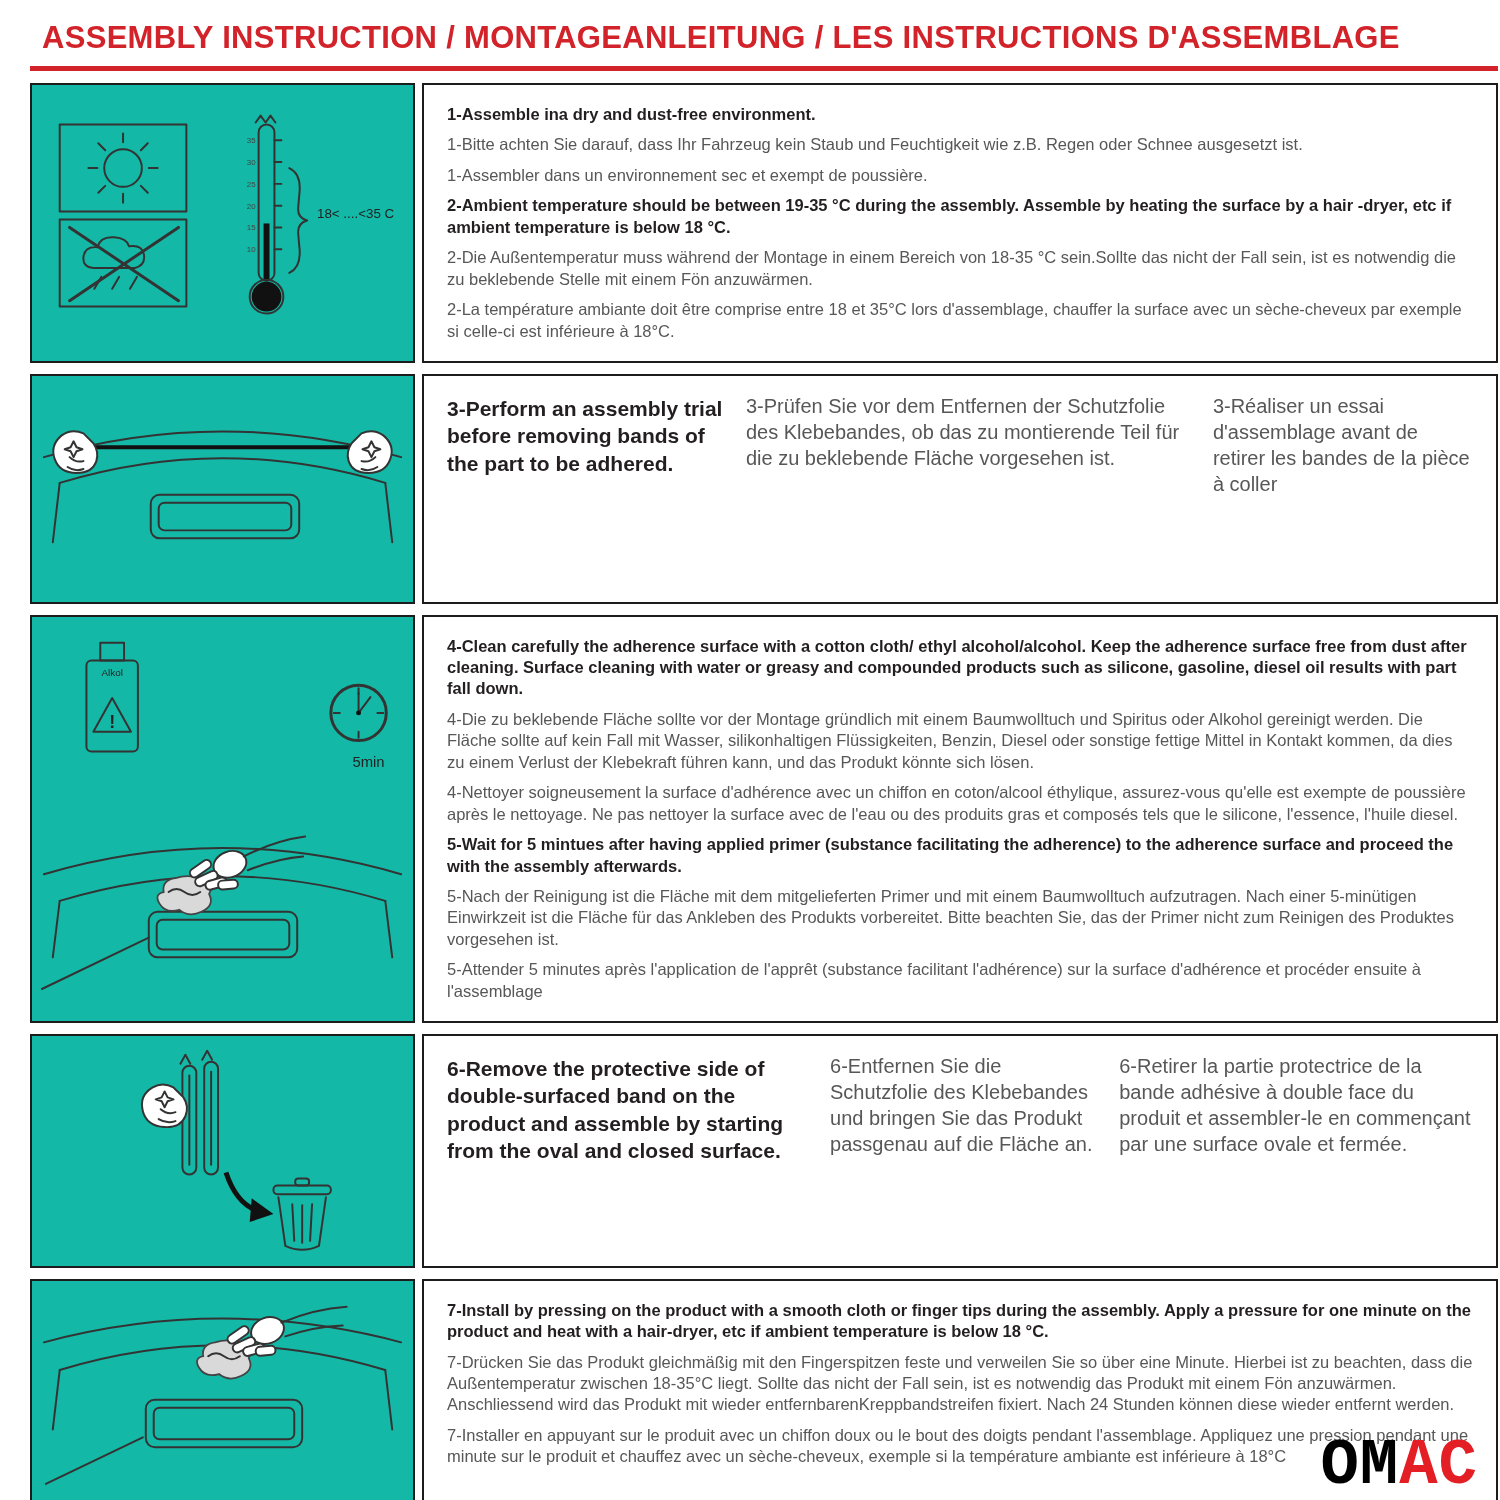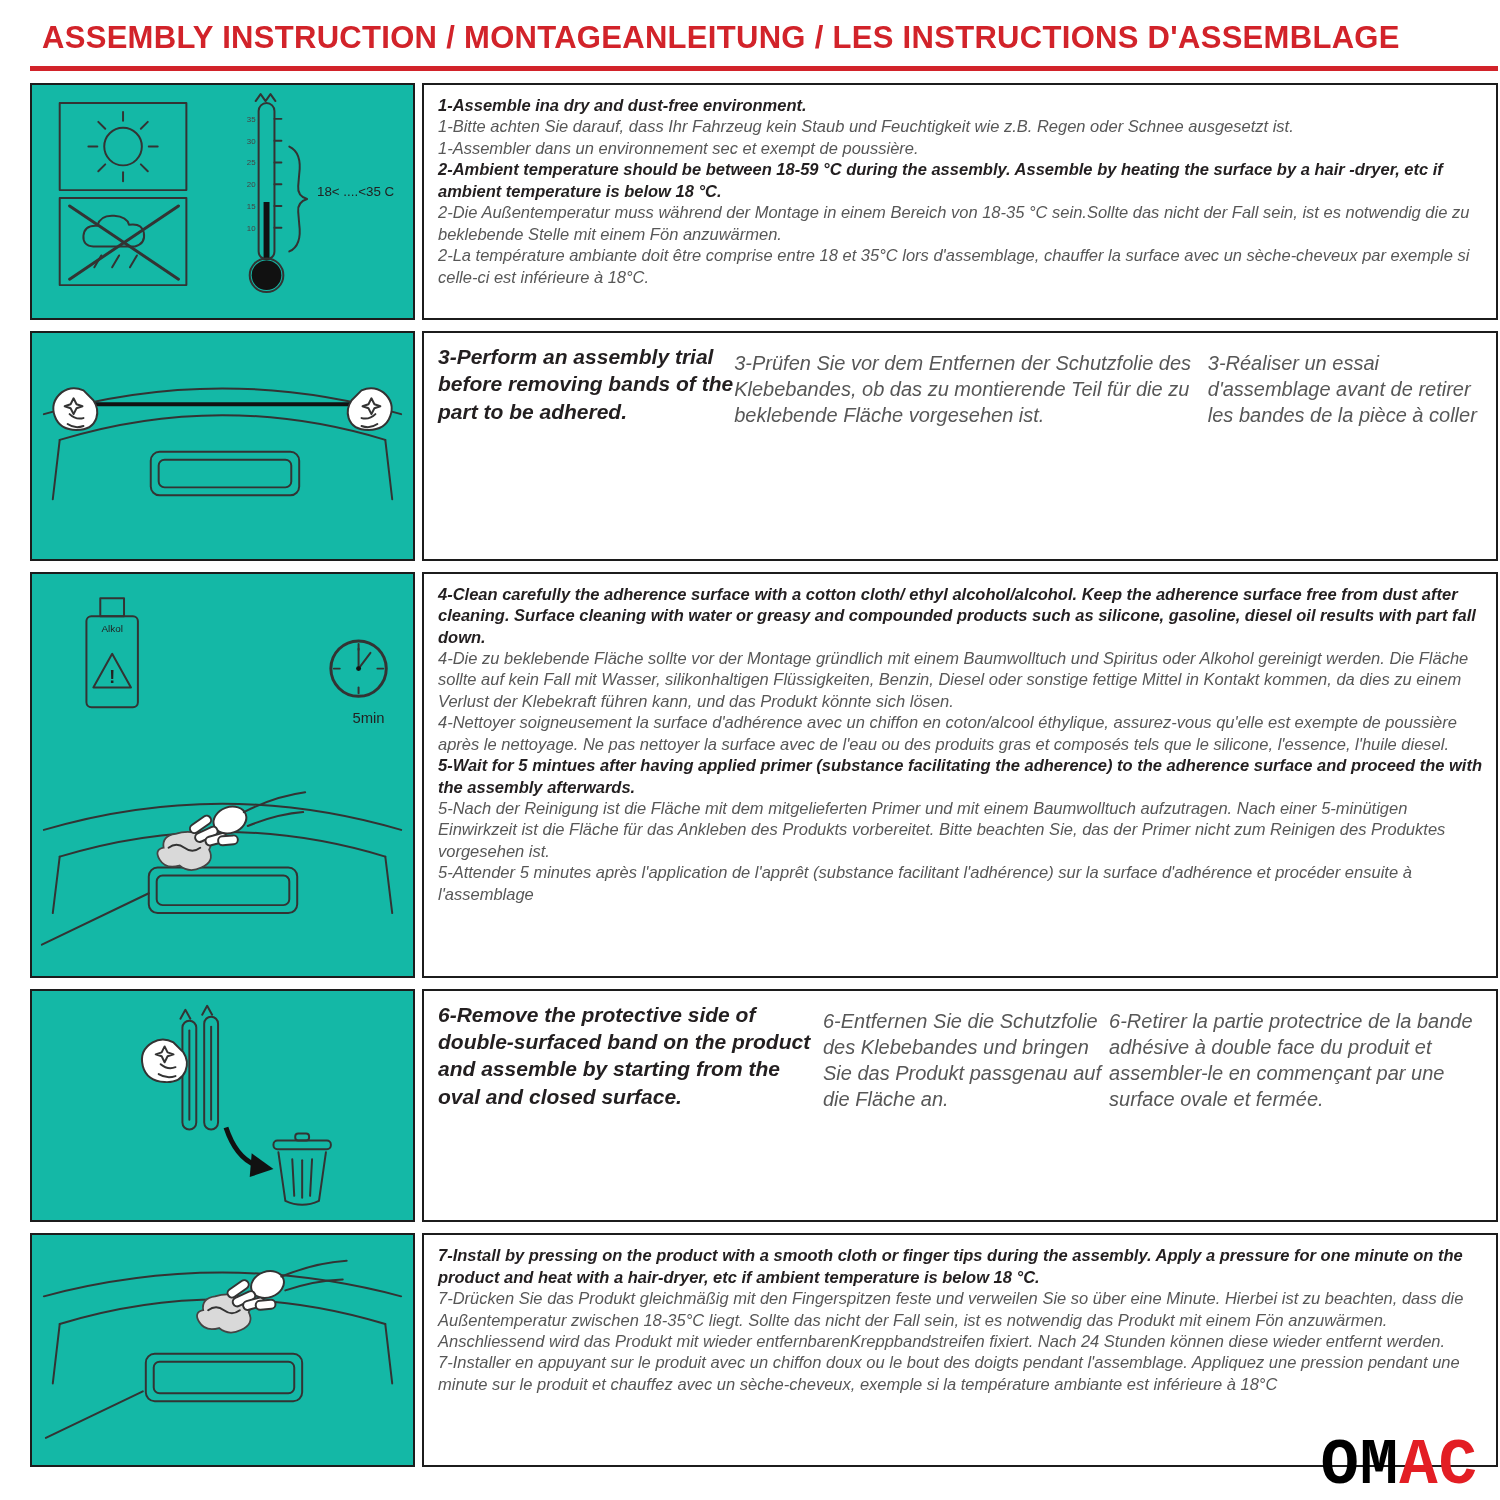--- a/index.html
+++ b/index.html
@@ -17,21 +17,21 @@
   .row { display:flex; gap:7px; align-items:stretch; margin-bottom:11px; }
   .illu-box {
     flex:0 0 385px; border:2px solid #1c1c1c; background:#14b8a6;
     display:flex; align-items:center; justify-content:center; overflow:hidden;
   }
   .illu-box svg { width:100%; height:100%; }
   .text-box {
     flex:1; border:2px solid #1c1c1c; background:#fff;
     padding:10px 14px; font-size:16.5px; line-height:1.3; color:#575757;
   }
-  .text-box p { margin:0;font-style:italic; }
+  .text-box p { margin:9px; }
   .b { font-weight:bold; color:#231f20; }
   .gap { margin-top:15px; }
   .center { display:flex; flex-direction:row; justify-content:center; }
   .lg p { font-size:20px; }
   .lg p.b { font-size:21px; }
   .lg p + p { margin-top:7px; }
   .r1 { min-height:237px; } .r2 { min-height:228px; } .r3 { min-height:406px; }
   .r4 { min-height:231px; } .r5 { min-height:231px; }
   .logo {
     position:absolute; right:22px; bottom:2px; font-size:64px; font-weight:bold;
@@ -97,21 +97,21 @@
         <text x="226" y="147" text-anchor="end" class="tick-num">10</text>
 
         <path d="M260,62 q13,6 10,28 l-1,12 q-1,10 9,13 q-10,3 -9,13 l1,12 q3,22 -10,28" class="ln"></path>
         <text x="288" y="112" font-size="13.5" class="svgtxt">18&lt; ....&lt;35 C</text>
       </svg>
     </div>
     <div class="text-box r1">
       <p class="b">1-Assemble ina dry and dust-free environment.</p>
       <p>1-Bitte achten Sie darauf, dass Ihr Fahrzeug kein Staub und Feuchtigkeit wie z.B. Regen oder Schnee ausgesetzt ist.</p>
       <p>1-Assembler dans un environnement sec et exempt de poussière.</p>
-      <p class="b gap">2-Ambient temperature should be between 18-59 °C during the assembly. Assemble by heating the surface by a hair -dryer, etc if ambient temperature is below 18 °C.</p>
+      <p class="b gap">2-Ambient temperature should be between 19-35 °C during the assembly. Assemble by heating the surface by a hair -dryer, etc if ambient temperature is below 18 °C.</p>
       <p>2-Die Außentemperatur muss während der Montage in einem Bereich von 18-35 °C sein.Sollte das nicht der Fall sein, ist es notwendig die zu beklebende Stelle mit einem Fön anzuwärmen.</p>
       <p>2-La température ambiante doit être comprise entre 18 et 35°C lors d'assemblage, chauffer la surface avec un sèche-cheveux par exemple si celle-ci est inférieure à 18°C.</p>
     </div>
   </div>
 
   <div class="row r2">
     <div class="illu-box">
       <svg viewBox="0 0 385 228">
         <path d="M12,82 Q192,30 373,82" class="ln"></path>
         <path d="M28,108 Q192,58 357,108" class="ln"></path>

